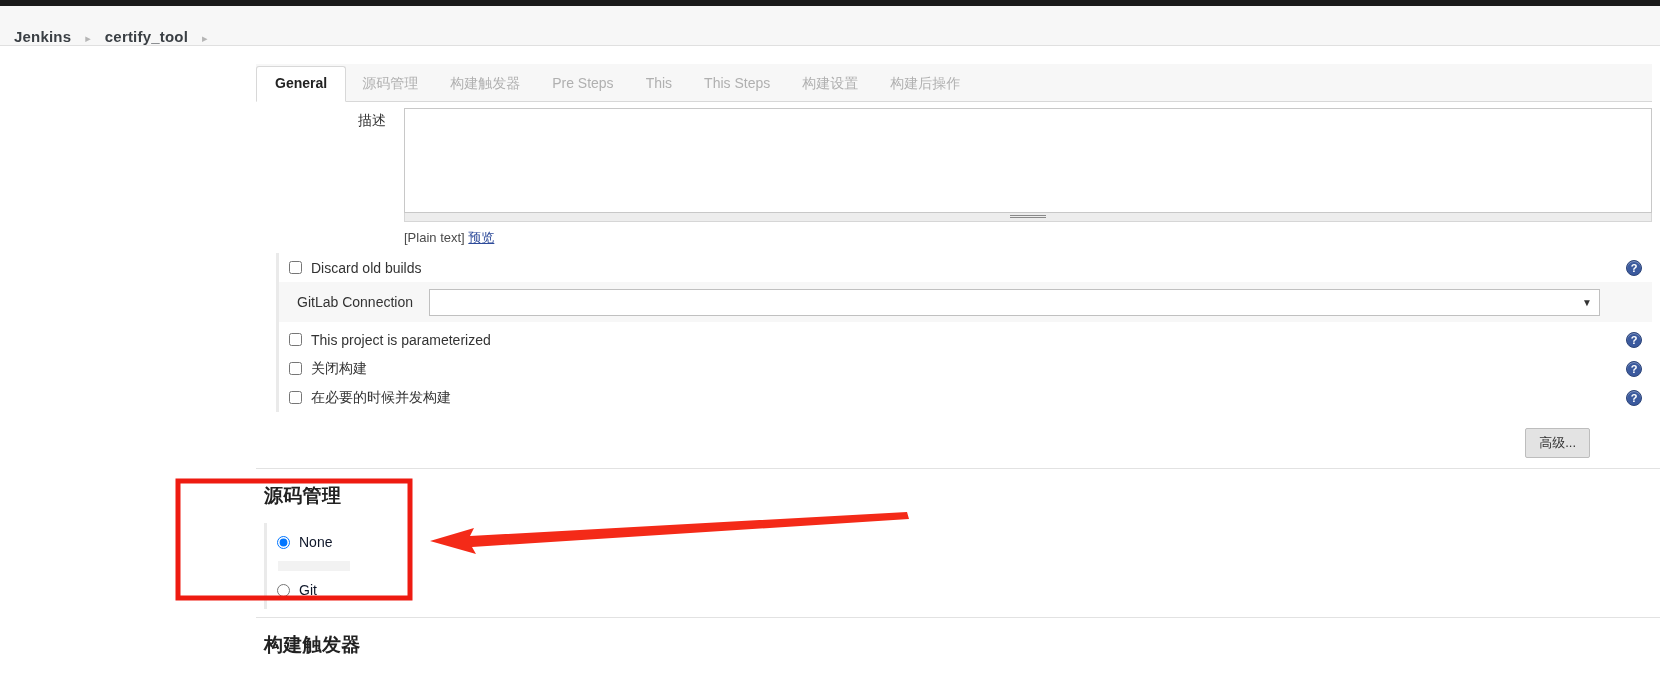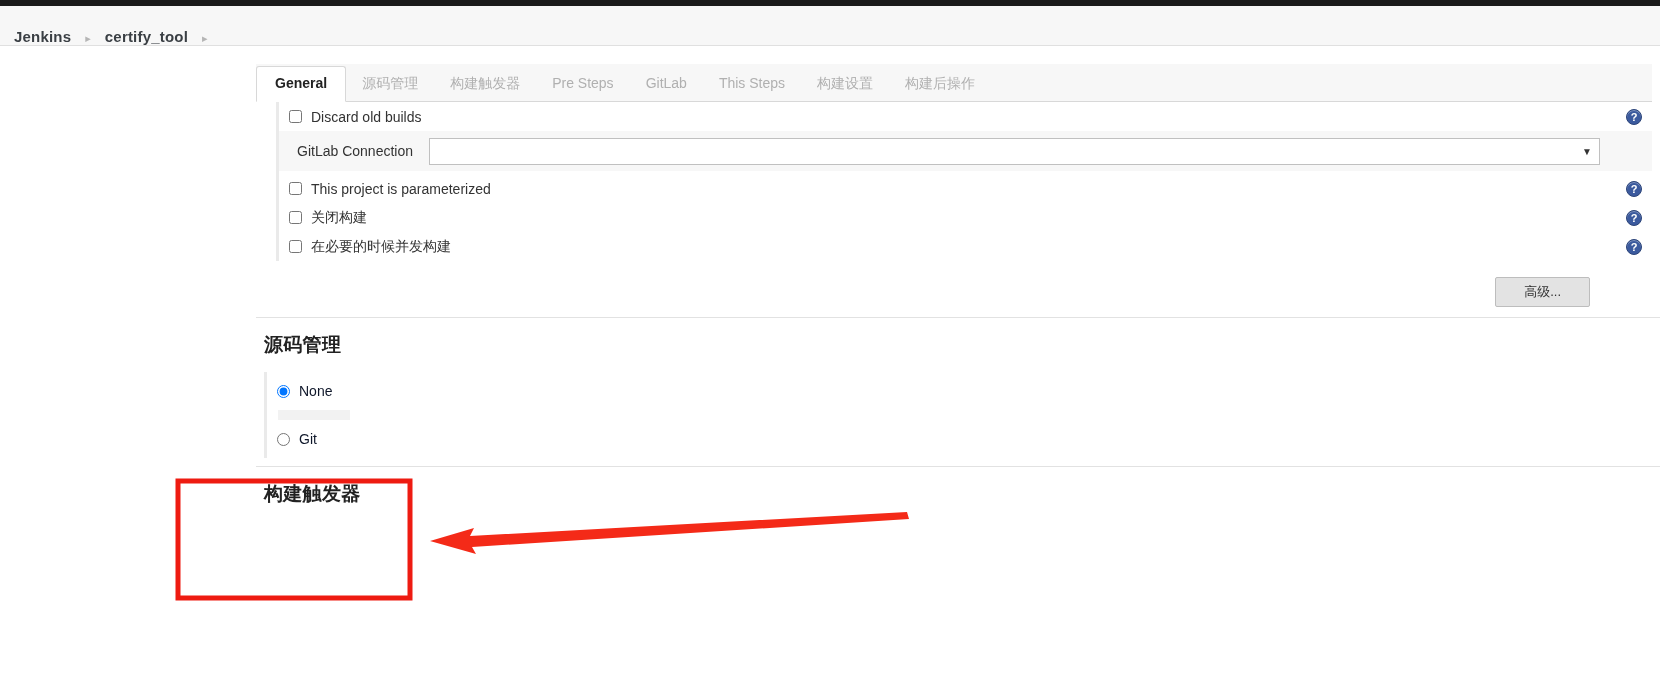--- a/index.html
+++ b/index.html
@@ -230,21 +230,21 @@
     justify-content:flex-end;
     padding:16px 62px 10px 0;
   }
   button.jk-btn {
     background:#e3e3e3;
     border:1px solid #bdbdbd;
     border-radius:2px;
     font-family:"Liberation Sans", sans-serif;
     font-size:13px;
     color:#333;
-    padding:5px 28px;
+    padding:5px 13px;
     cursor:pointer;
     text-align:right;
   }
 
   
   .section-divider {
     border-top:1px solid #e2e2e2;
     margin:0 0 0 8px;
   }
   .section {
@@ -294,27 +294,38 @@
 <div id="page">
   <div id="left-gutter"></div>
 
   <div id="content">
 
     <div id="tabbar">
       <div class="tab active">General</div>
       <div class="tab">源码管理</div>
       <div class="tab">构建触发器</div>
       <div class="tab">Pre Steps</div>
-      <div class="tab">GitLab</div>
+      <div class="tab">This</div>
       <div class="tab">This Steps</div>
       <div class="tab">构建设置</div>
       <div class="tab">构建后操作</div>
     </div>
 
     <div class="form-area">
+      <div class="row">
+        <div class="row-label">描述</div>
+        <div class="row-field">
+          <textarea class="desc" placeholder="" style=""></textarea>
+          <div class="resize-strip"></div>
+          <div class="plain-text-line">
+            <span>[Plain text]</span>
+            <a>预览</a>
+          </div>
+        </div>
+      </div>
 
       <div class="rail-block">
 
         <div class="cbrow">
           <input type="checkbox" style="">
           <label>Discard old builds</label>
           <span class="help-icon">?</span>
         </div>
 
         <div class="nested-row">

